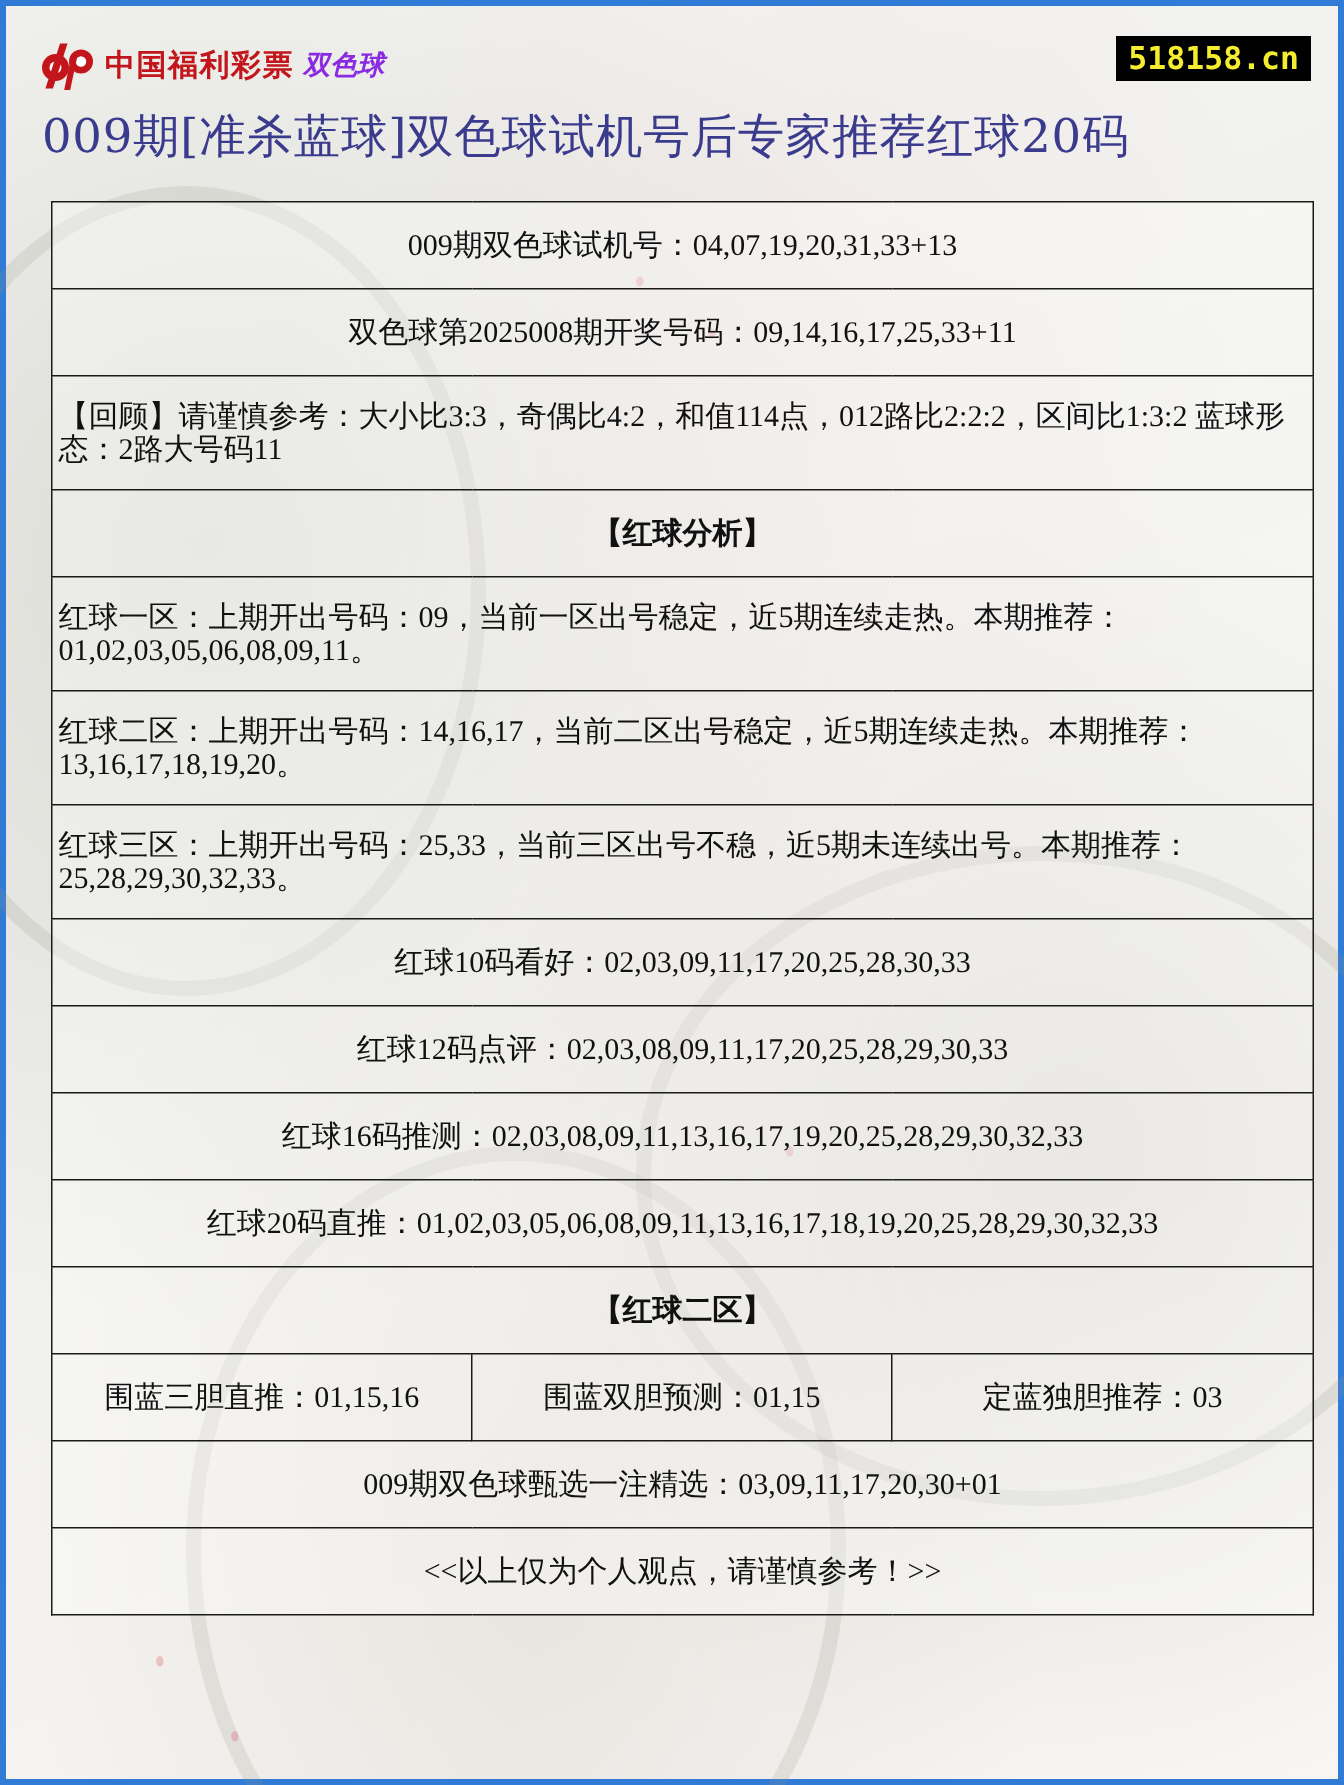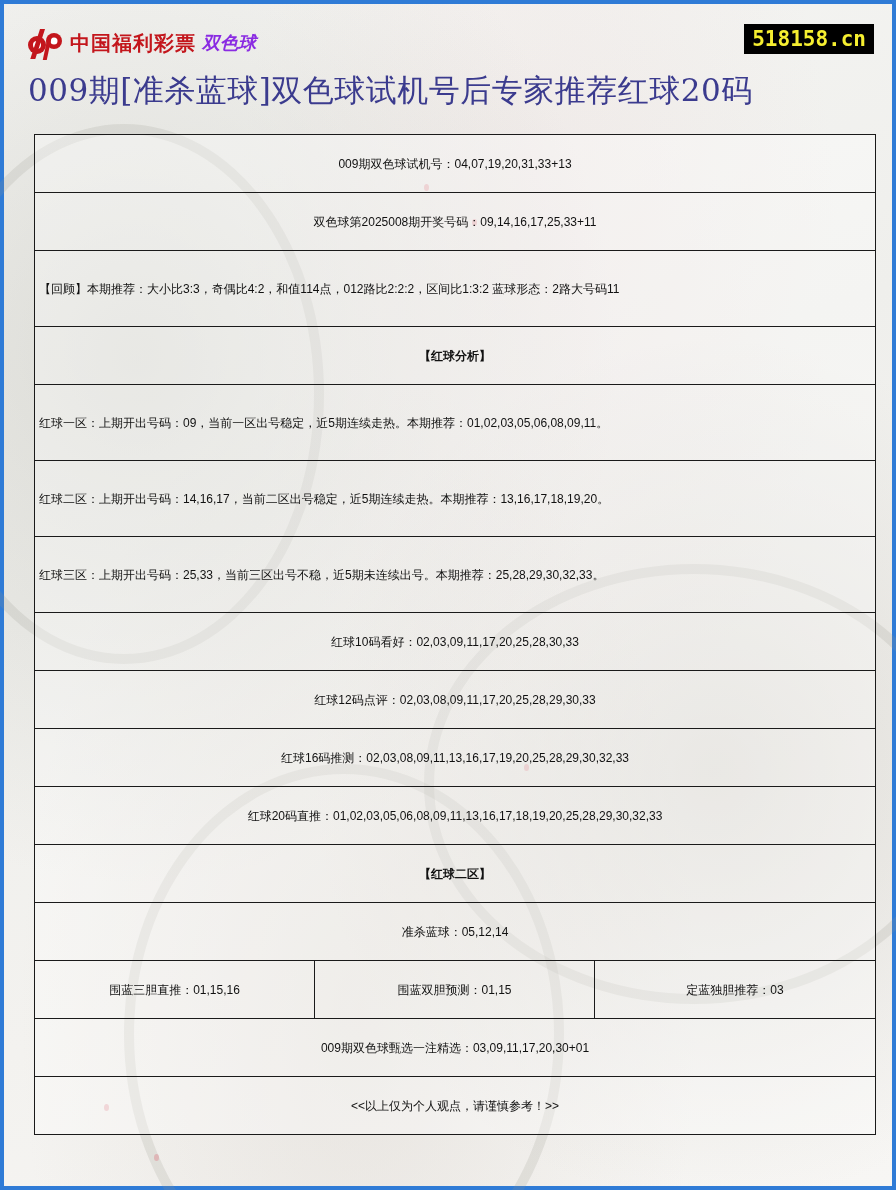--- a/index.html
+++ b/index.html
@@ -47,23 +47,23 @@
     font-family: "DejaVu Serif", "Liberation Serif", serif;
     font-size: 31px; color: #3b3b8e; white-space: nowrap; letter-spacing: 0.5px;
   }
   table.main {
     position: absolute; left: 30px; top: 130px; width: 841px;
     border-collapse: collapse; table-layout: fixed;
     background: rgba(255,255,255,0.35);
   }
   table.main td {
     border: 1px solid #1a1a1a;
-    font-size: 12px; color: #111111; text-align: center;
+    font-size: 20px; color: #111111; text-align: center;
     height: 57px; padding: 0 4px; line-height: 22px;
-    font-family: Liberation Sans, sans-serif;
+    font-family: Liberation Serif, serif;
   }
   table.main td.left { text-align: left; vertical-align: middle; height: 75px; padding: 0 4px; }
   table.main td.bold { font-weight: bold; }
 </style>
 </head>
 <body>
 
 <div class="frame">
 
   <div class="branch" style="left:-80px; top:120px; width:380px; height:520px;"></div>
@@ -101,21 +101,21 @@
         <col style="width:281px">
     </colgroup>
     <tbody>
         <tr>
       <td colspan="3">009期双色球试机号：04,07,19,20,31,33+13</td>
     </tr>
     <tr>
       <td colspan="3">双色球第2025008期开奖号码：09,14,16,17,25,33+11</td>
     </tr>
     <tr>
-      <td colspan="3" class="left">【回顾】本期推荐：大小比3:3，奇偶比4:2，和值114点，012路比2:2:2，区间比1:3:2 蓝球形态：2路大号码11</td>
+      <td colspan="3" class="left">【回顾】请谨慎参考：大小比3:3，奇偶比4:2，和值114点，012路比2:2:2，区间比1:3:2 蓝球形态：2路大号码11</td>
     </tr>
     <tr>
       <td colspan="3" class="bold">【红球分析】</td>
     </tr>
     <tr>
       <td colspan="3" class="left">红球一区：上期开出号码：09，当前一区出号稳定，近5期连续走热。本期推荐：01,02,03,05,06,08,09,11。</td>
     </tr>
     <tr>
       <td colspan="3" class="left">红球二区：上期开出号码：14,16,17，当前二区出号稳定，近5期连续走热。本期推荐：13,16,17,18,19,20。</td>
     </tr>
@@ -131,23 +131,20 @@
     <tr>
       <td colspan="3">红球16码推测：02,03,08,09,11,13,16,17,19,20,25,28,29,30,32,33</td>
     </tr>
     <tr>
       <td colspan="3">红球20码直推：01,02,03,05,06,08,09,11,13,16,17,18,19,20,25,28,29,30,32,33</td>
     </tr>
     <tr>
       <td colspan="3" class="bold">【红球二区】</td>
     </tr>
     <tr>
-      <td colspan="3">准杀蓝球：05,12,14</td>
-    </tr>
-    <tr>
       <td>围蓝三胆直推：01,15,16</td>
       <td>围蓝双胆预测：01,15</td>
       <td>定蓝独胆推荐：03</td>
     </tr>
     <tr>
       <td colspan="3">009期双色球甄选一注精选：03,09,11,17,20,30+01</td>
     </tr>
     <tr>
       <td colspan="3">&lt;&lt;以上仅为个人观点，请谨慎参考！&gt;&gt;</td>
     </tr>

